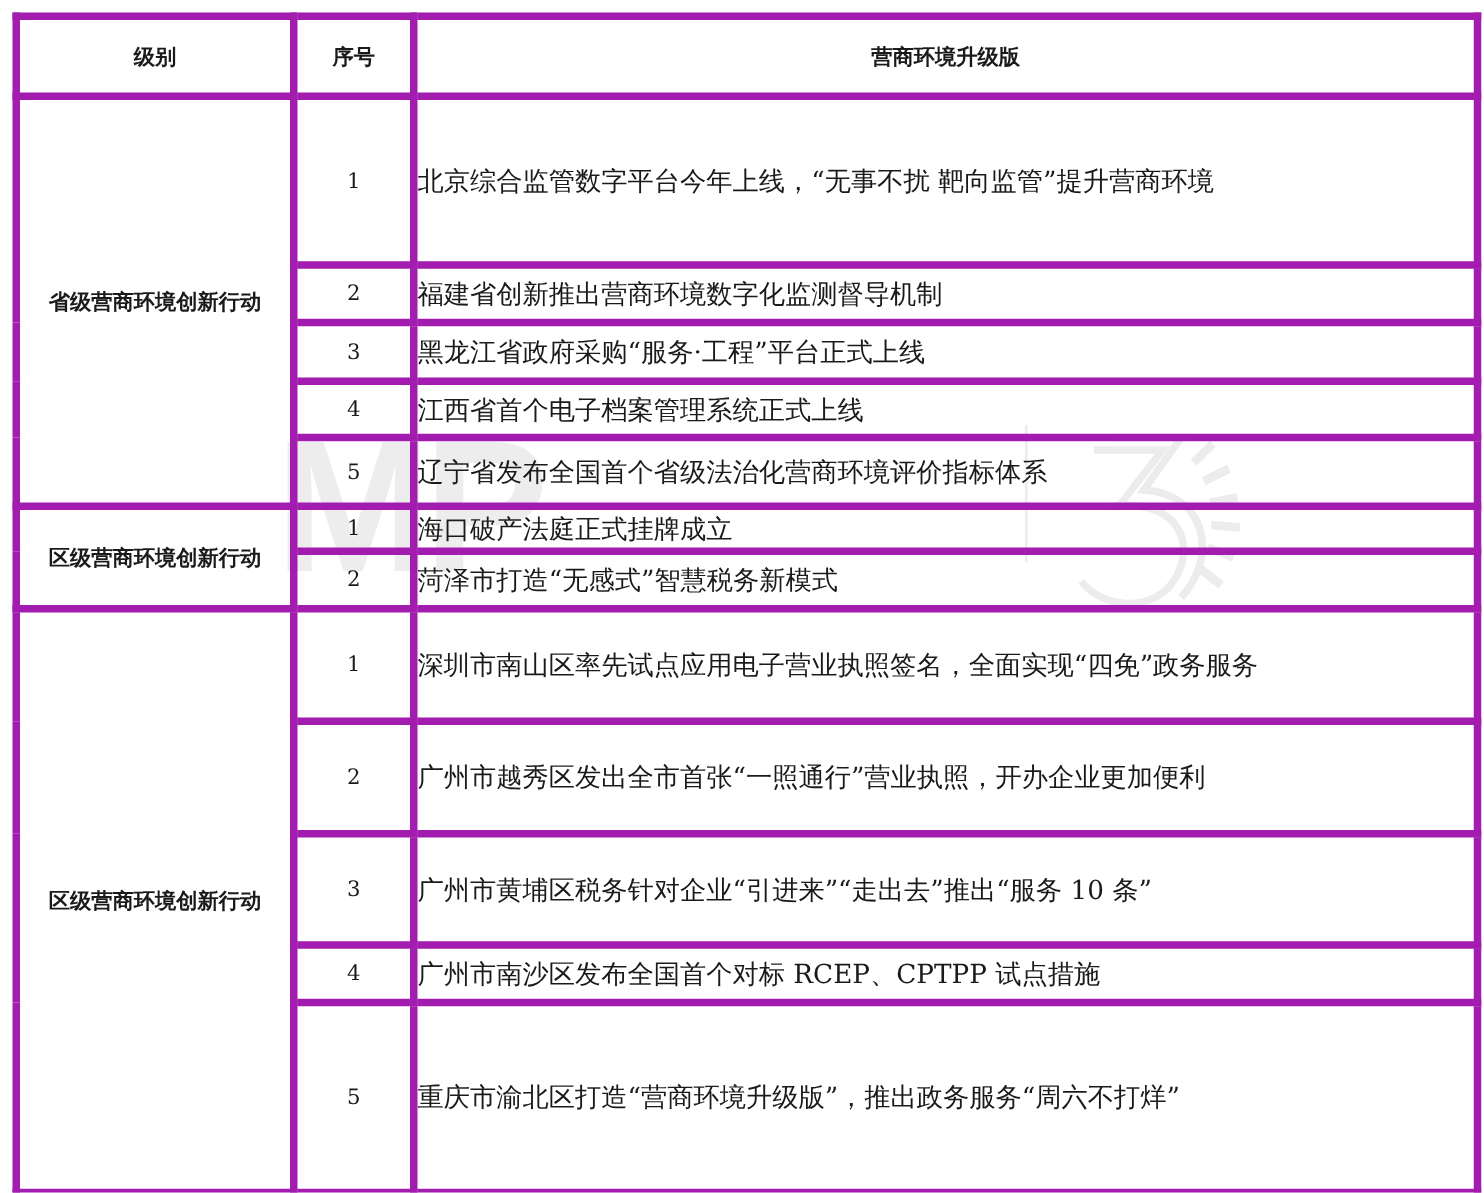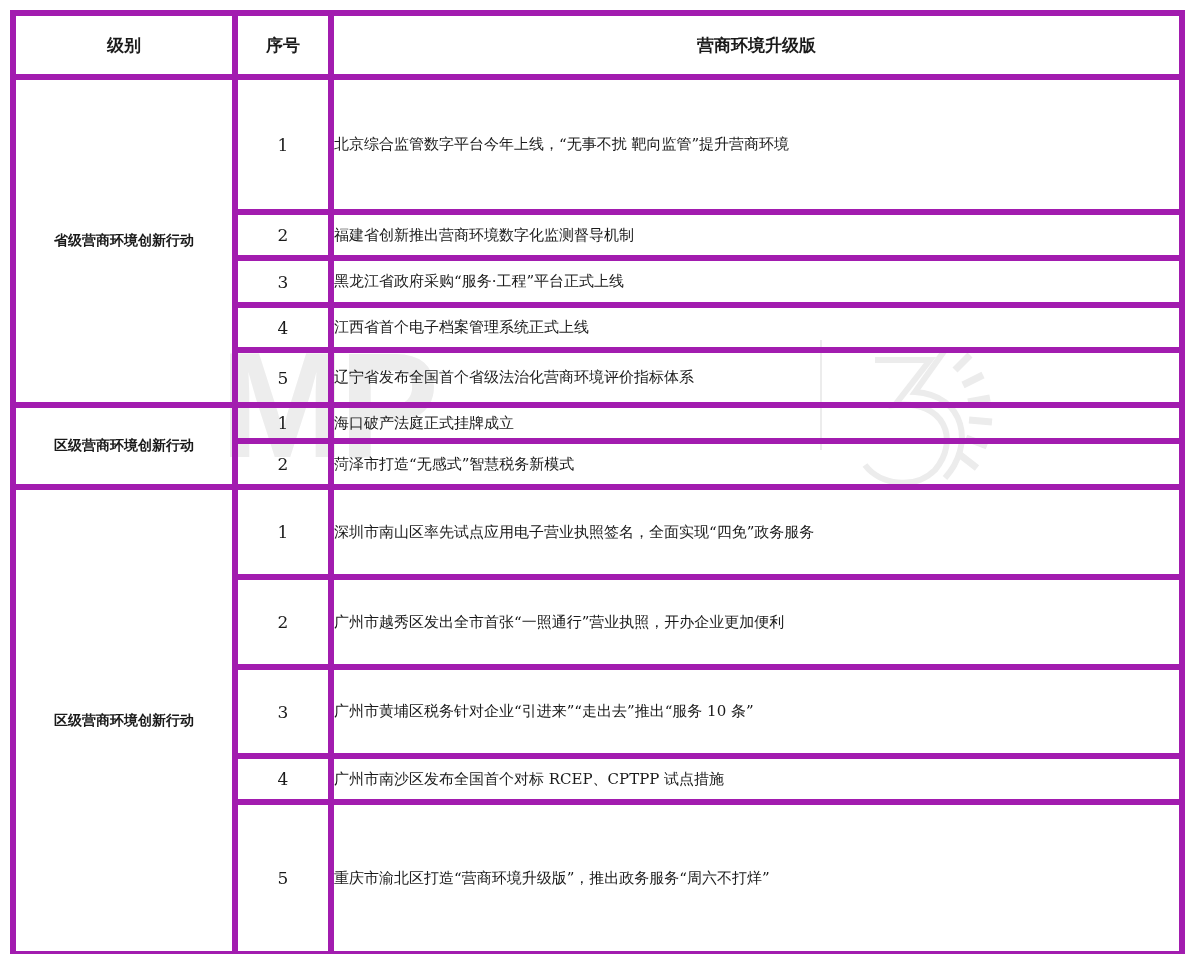--- a/index.html
+++ b/index.html
@@ -20,28 +20,28 @@
     background: transparent;
   }
   table.main td, table.main th {
     border: 6px solid #a21caf; padding: 0; color: #1a1a1a;
   }
   th {
     font-family: "DejaVu Sans", sans-serif; font-weight: bold; font-size: 17px;
     text-align: center; height: 58px;
   }
   td.level {
-    font-family: "DejaVu Sans", sans-serif; font-weight: bold; font-size: 14px;
+    font-family: "DejaVu Sans", sans-serif; font-weight: bold; font-size: 17px;
     text-align: center; vertical-align: middle;
   }
   td.num {
     font-family: "DejaVu Serif", serif; font-size: 17px; text-align: center;
   }
   td.item {
-    font-family: "DejaVu Serif", serif; font-size: 15px; text-align: left;
+    font-family: "DejaVu Serif", serif; font-size: 21px; text-align: left;
     padding-left: 11px;
   }
 </style>
 </head>
 <body>
 
 <div class="watermark">
   <div class="wm-mp">MP</div>
   <div class="wm-divider"></div>
   <svg class="wm-logo" viewBox="0 0 170 170">

